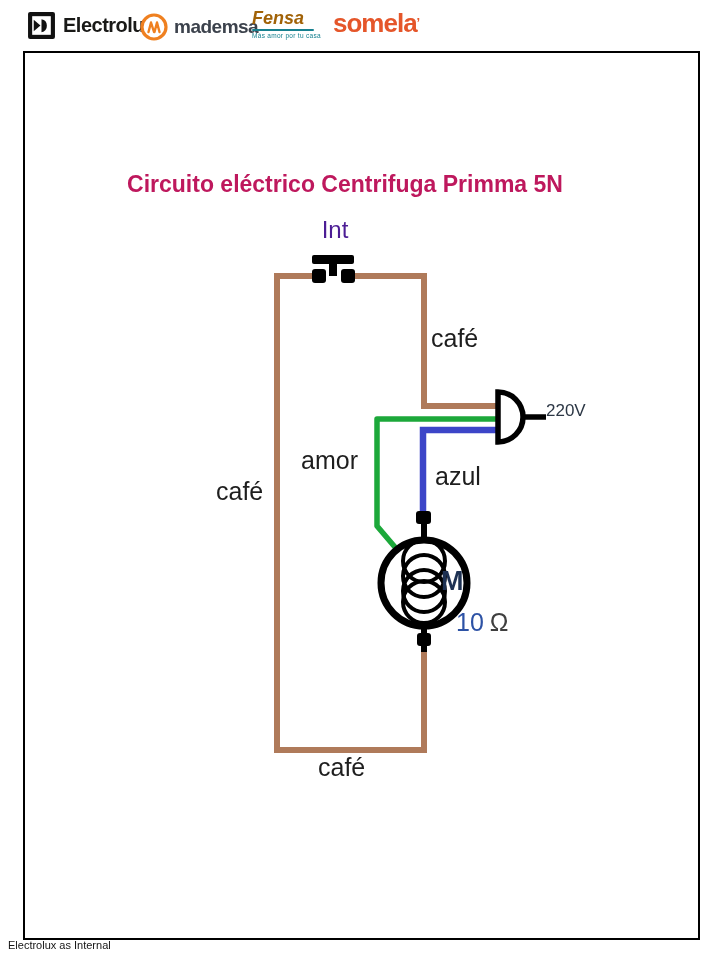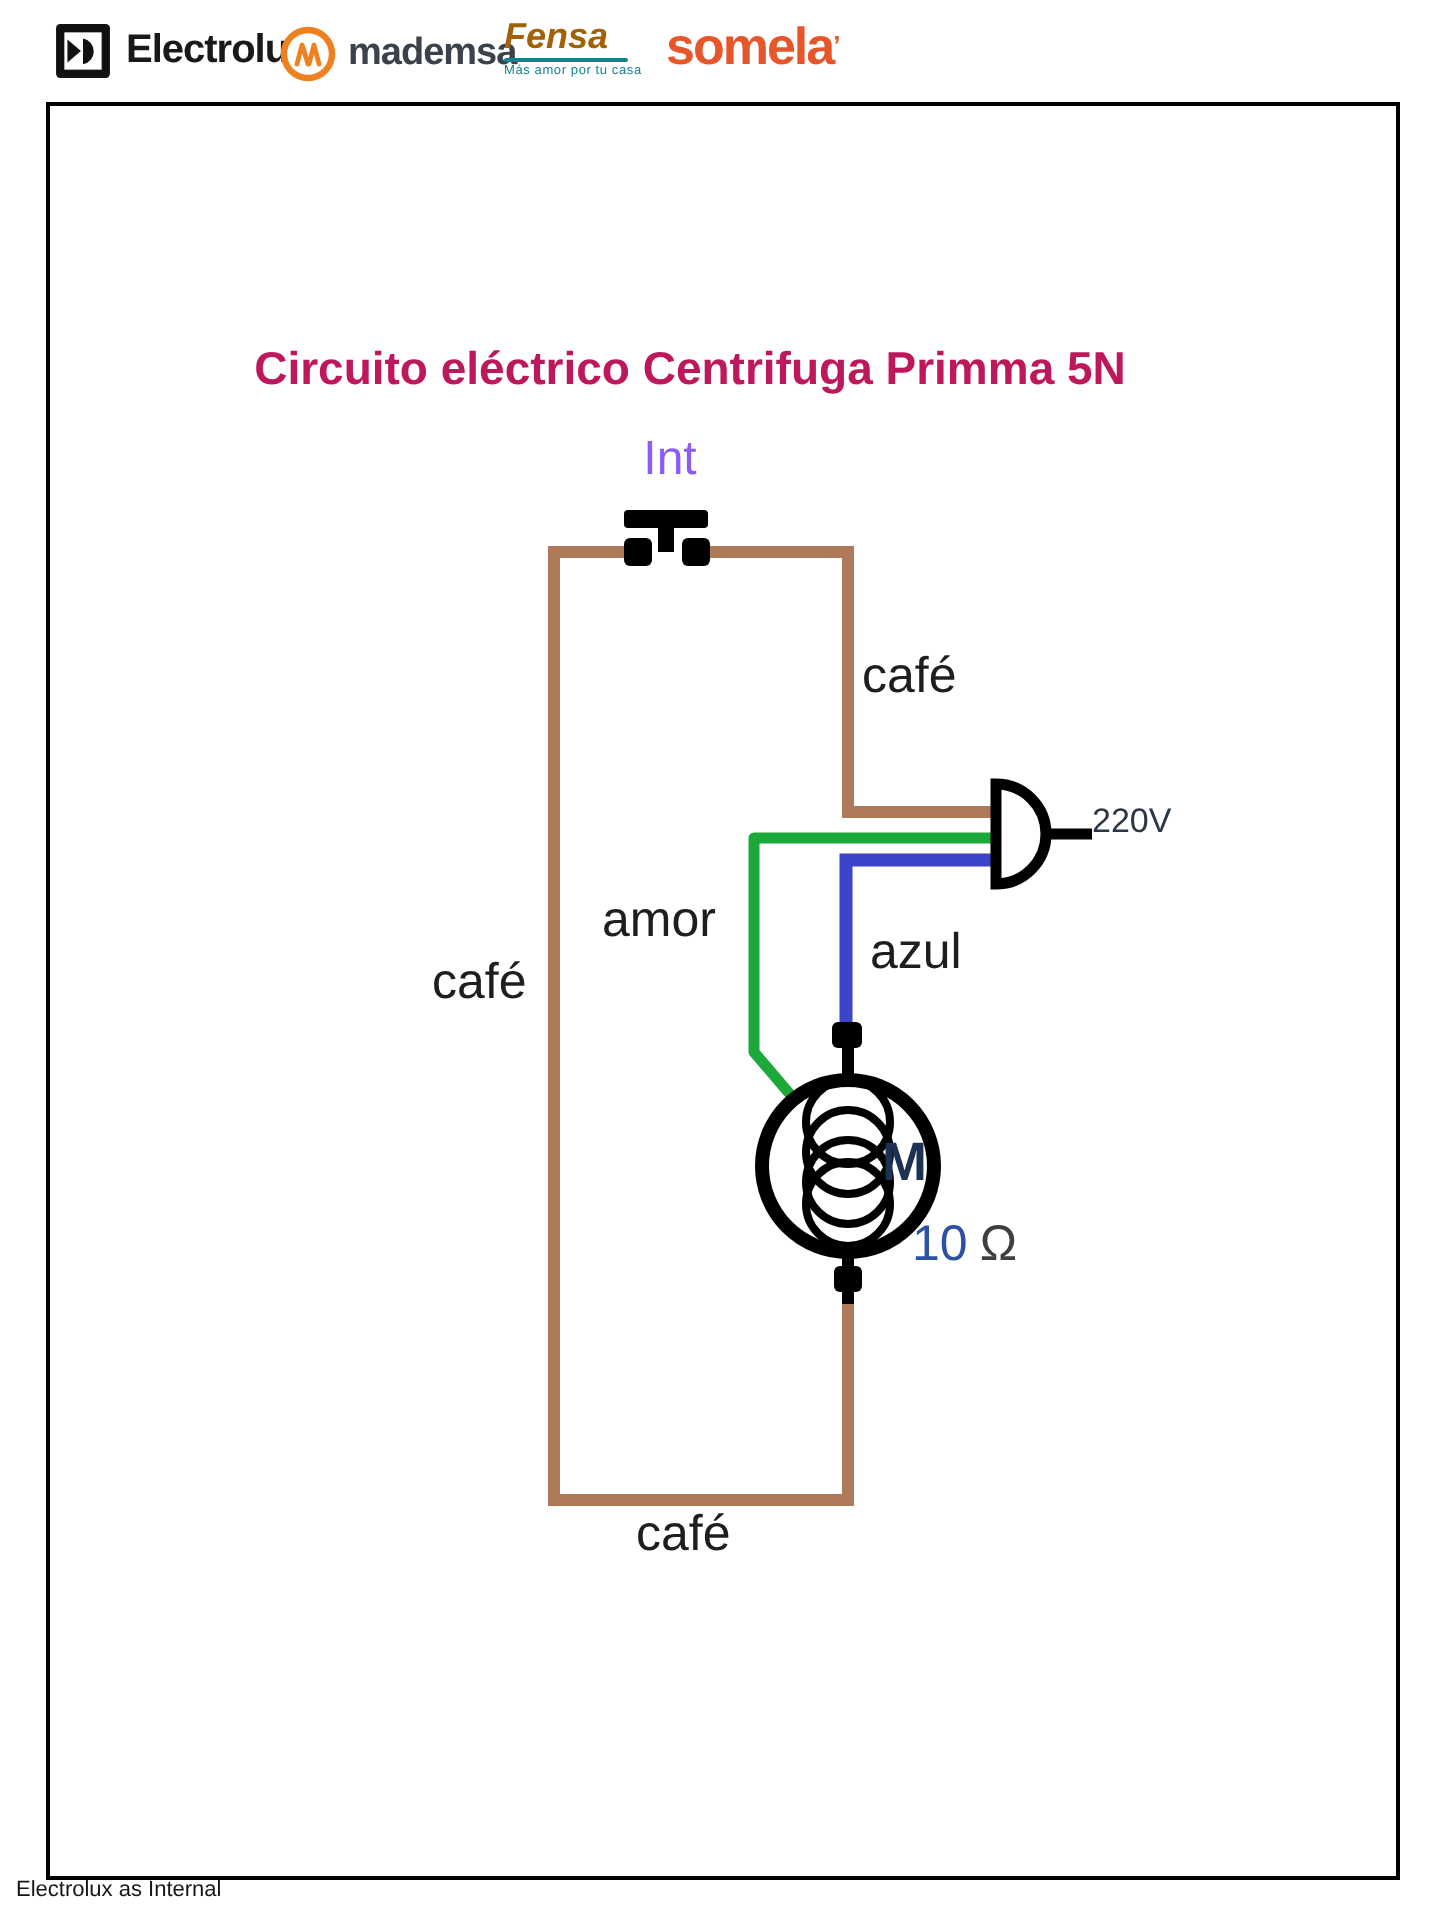--- a/index.html
+++ b/index.html
@@ -13,21 +13,21 @@
   .fensa-text{font-size:18px;font-weight:bold;font-style:italic;color:#a16207;letter-spacing:0px;line-height:20px;}
   .fensa-underline{width:62px;height:2px;background:#16808f;margin-top:1px;border-radius:2px;}
   .fensa-tagline{font-size:6.5px;color:#16808f;margin-top:1px;letter-spacing:0.3px;}
   .somela-text{font-size:26px;font-weight:bold;color:#e5562a;letter-spacing:-1px;line-height:26px;}
   .somela-mark{font-size:13px;font-weight:bold;color:#e5562a;vertical-align:top;line-height:14px;}
   
   .frame{position:absolute;left:23px;top:51px;width:673px;height:885px;border:2px solid #000;background:#fff;}
   .diagram-title{position:absolute;left:45px;top:171px;width:600px;text-align:center;
                  font-size:23px;font-weight:bold;color:#be185d;}
   .wire-label{position:absolute;font-size:25px;color:#1e1e1e;}
-  .int-label{position:absolute;left:313px;top:216px;width:44px;text-align:center;font-size:24px;color:#8b5cf6;}
+  .int-label{position:absolute;left:313px;top:216px;width:44px;text-align:center;font-size:24px;color:#4c1d95;}
   .v220-label{position:absolute;left:546px;top:401px;font-size:17px;color:#2c3745;}
   .motor-m{position:absolute;left:441px;top:566px;font-size:27px;font-weight:bold;color:#1d3153;}
   .resist{position:absolute;left:456px;top:608px;font-size:25px;}
   .resist .val{color:#2d52a5;}
   .resist .unit{color:#3f3f3f;margin-left:6px;}
   .footer-note{position:absolute;left:8px;top:939px;font-size:11px;color:#161616;}
   svg.overlay{position:absolute;left:0;top:0;width:720px;height:960px;}
 </style>
 </head>
 <body>

